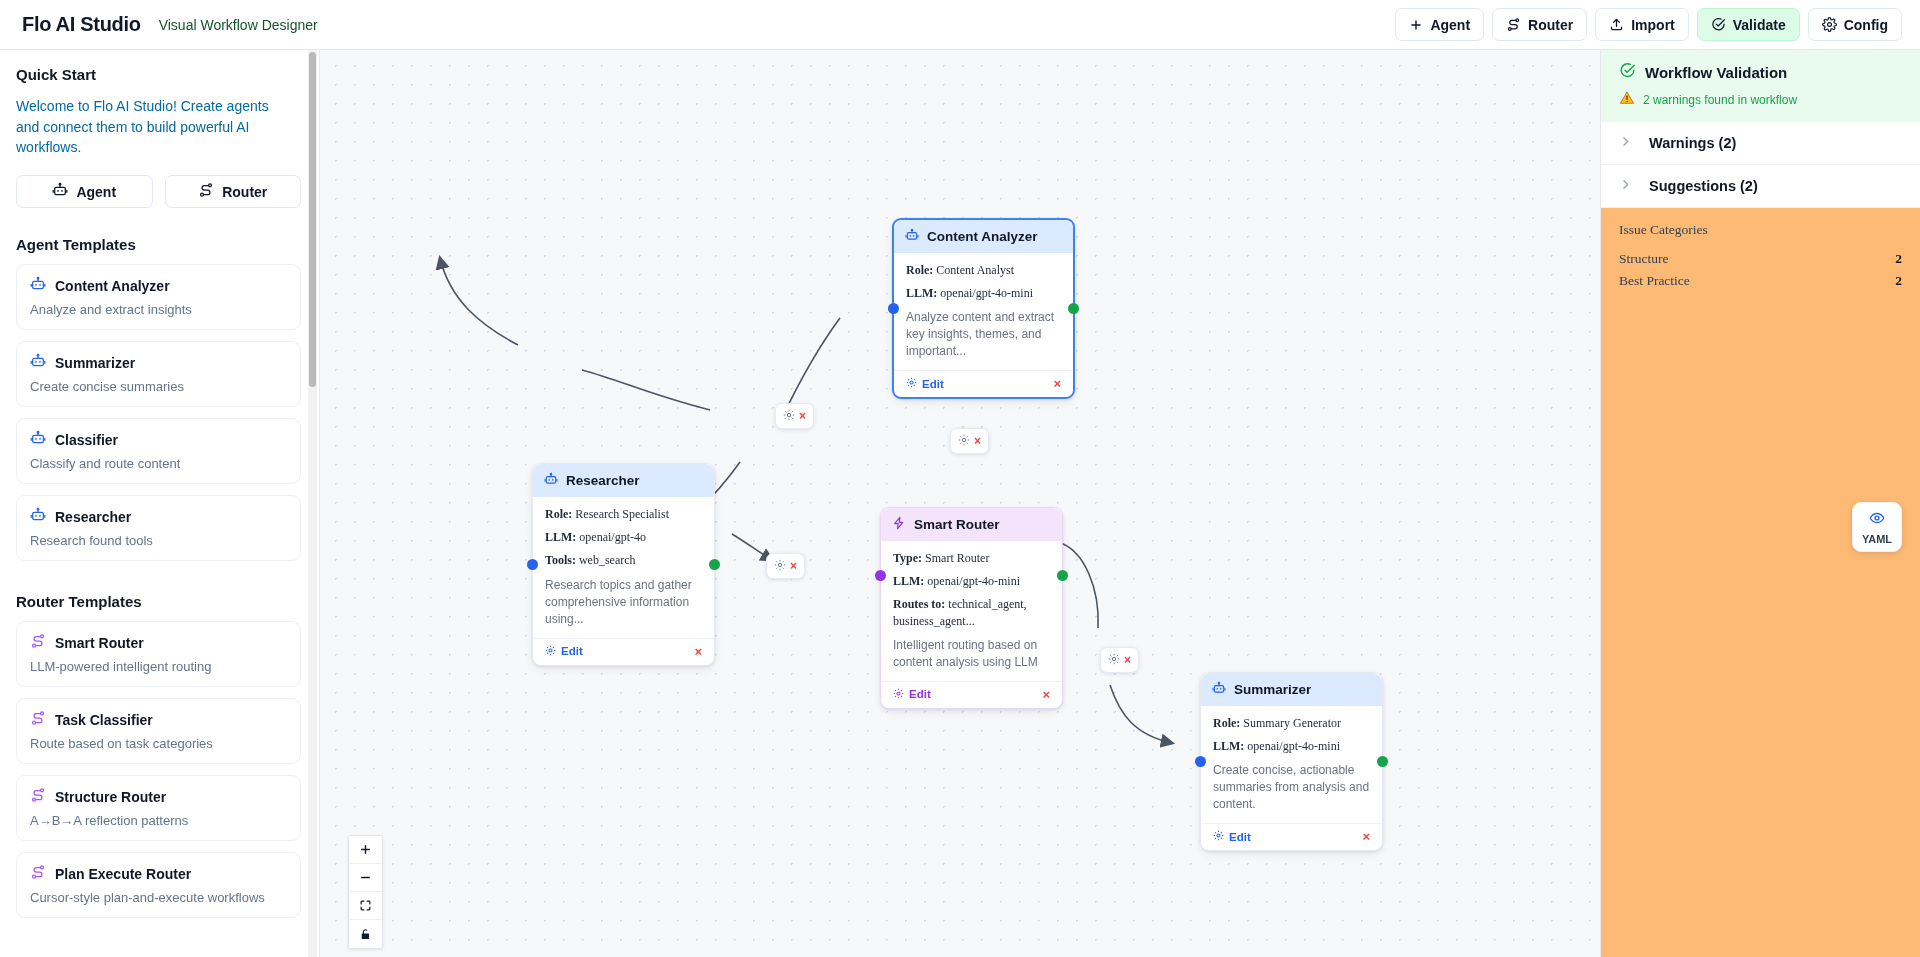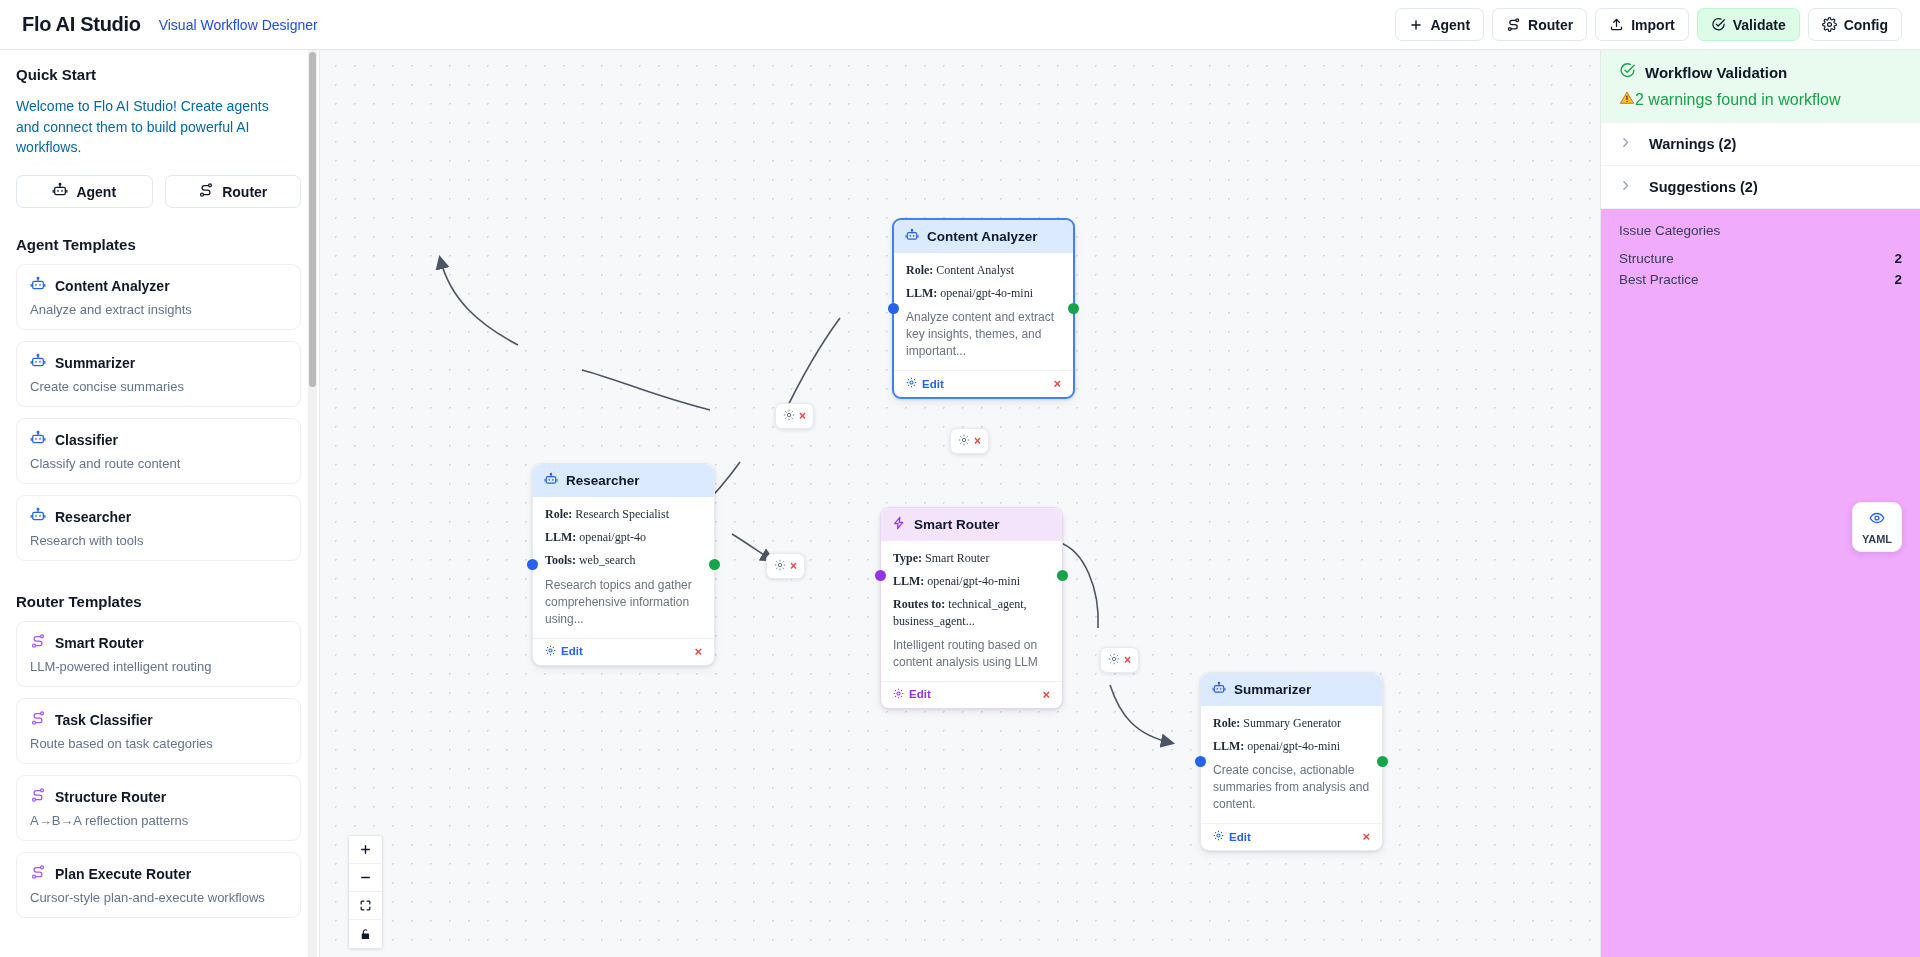--- a/index.html
+++ b/index.html
@@ -15,21 +15,21 @@
   
   .header {
     height: 50px; min-height: 50px;
     background: #ffffff;
     border-bottom: 1px solid #e5e7eb;
     display: flex; align-items: center;
     padding: 0 18px 0 22px;
     position: relative; z-index: 40;
   }
   .brand { font-size: 20px; font-weight: 700; letter-spacing: -0.3px; color: #111827; }
-  .subtitle { font-size: 14px; color: #1d4ed8; margin-left: 18px; }
+  .subtitle { font-size: 14px; color: #14532d; margin-left: 18px; }
   .header-spacer { flex: 1; }
   .toolbar { display: flex; align-items: center; gap: 8px; }
   .tb-btn {
     display: inline-flex; align-items: center; gap: 7px;
     height: 33px; padding: 0 13px;
     border: 1px solid #e2e8f0; border-radius: 7px;
     background: #ffffff; color: #111827;
     font-size: 14px; font-weight: 600;
     font-family: "Liberation Sans", sans-serif;
     cursor: pointer; white-space: nowrap;
@@ -164,28 +164,28 @@
   .cc-btn:last-child { border-bottom: none; }
 
   
   .rightpanel {
     width: 320px; min-width: 320px;
     background: #ffffff; border-left: 1px solid #e5e7eb;
     display: flex; flex-direction: column;
   }
   .val-banner { background: #e9fbef; padding: 12px 18px 13px 18px; }
   .val-title { display: flex; align-items: center; gap: 9px; font-size: 15px; font-weight: 700; color: #111827; }
-  .val-sub { display: flex; align-items: center; gap: 0; margin-top: 8px; font-size: 16px; color: #16a34a; font-weight: 500; }
+  .val-sub { display: flex; align-items: center; gap: 8px; margin-top: 8px; font-size: 12px; color: #16a34a; font-weight: 500; }
   .acc-row {
     display: flex; align-items: center; gap: 17px;
     padding: 13px 18px; border-bottom: 1px solid #eef1f5;
     font-size: 14.5px; font-weight: 700; color: #111827; cursor: pointer;
   }
   .acc-row:first-of-type { border-top: 1px solid #eef1f5; }
-  .cats { padding: 14px 18px 0 18px; background: #f0abfc; flex: 1; }
+  .cats { padding: 14px 18px 0 18px; background: #fdba74; flex: 1; font-family: Liberation Serif, serif; }
   .cats-title { font-size: 13.5px; color: #334155; margin-bottom: 10px; }
   .cat-row { display: flex; justify-content: space-between; font-size: 13.5px; color: #334155; padding: 3px 0; }
   .cat-row .num { font-weight: 700; color: #111827; }
 
   
   .yaml-btn {
     position: absolute; right: 18px; top: 452px;
     width: 50px; height: 50px; background: #fff;
     border: 1px solid #eef1f5; border-radius: 9px;
     box-shadow: 0 2px 7px rgba(16,24,40,0.12);
@@ -342,21 +342,21 @@
           <div class="tpl-top">
             <span><svg width="16" height="16" viewBox="0 0 24 24" fill="none" stroke="#2563eb" stroke-width="1.9" stroke-linecap="round" stroke-linejoin="round">
                   <rect x="4" y="8" width="16" height="11" rx="2.5"></rect>
                   <path d="M12 4.5V8"></path>
                   <circle cx="12" cy="3.4" r="1.2"></circle>
                   <path d="M9 12.5v1.5M15 12.5v1.5"></path>
                   <path d="M1.8 12.5v3M22.2 12.5v3"></path>
                 </svg></span>
             <span class="tpl-name">Researcher</span>
           </div>
-          <div class="tpl-desc">Research with tools</div>
+          <div class="tpl-desc">Research found tools</div>
         </div>
 
         <div class="sec-head" style="margin-top:32px">Router Templates</div>
 
         <div class="tpl-card">
           <div class="tpl-top">
             <span><svg width="16" height="16" viewBox="0 0 24 24" fill="none" stroke="#a855f7" stroke-width="1.9" stroke-linecap="round">
                   <circle cx="6" cy="19" r="2.2"></circle>
                   <circle cx="18" cy="5" r="2.2"></circle>
                   <path d="M8.2 19h6.3a3.4 3.4 0 0 0 0-6.8H9.5a3.4 3.4 0 0 1 0-6.8h6.3"></path>

